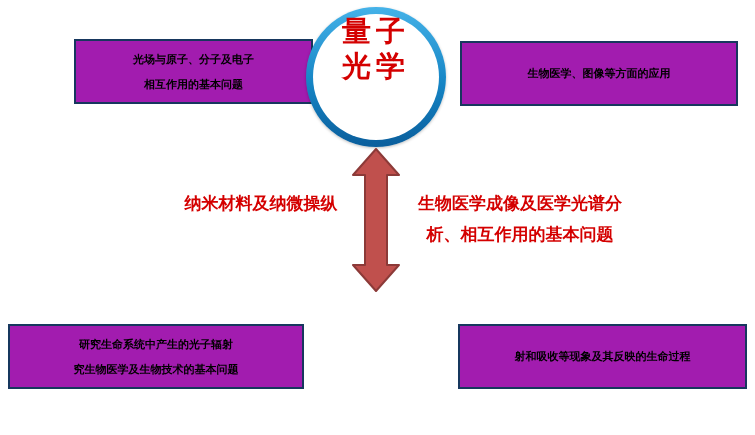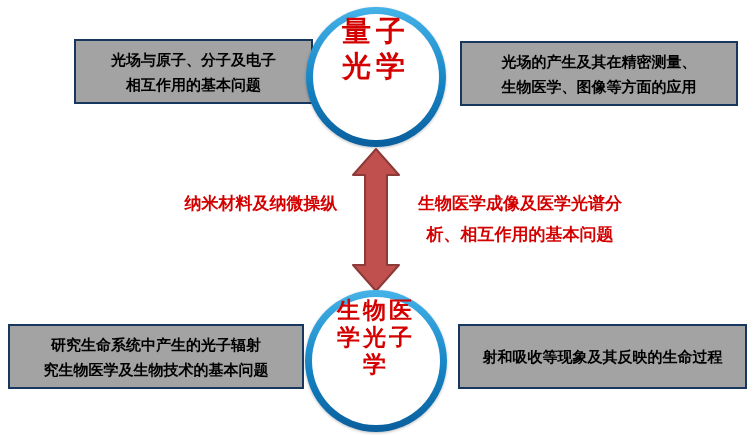--- a/index.html
+++ b/index.html
@@ -9,28 +9,28 @@
     height: 435px;
     background: #ffffff;
     font-family: "Liberation Sans", "DejaVu Sans", sans-serif;
     overflow: hidden;
   }
 
   
   .concept-box {
     position: absolute;
     border: 2px solid #17375E;
-    background: #a3a3a3;
+    background: #a21caf;
     display: flex;
     flex-direction: column;
     justify-content: center;
     align-items: center;
     text-align: center;
     font-weight: bold;
-    font-size: 15px;
+    font-size: 11px;
     line-height: 25px;
     color: #000000;
     box-sizing: border-box;
     padding: 2px 4px;
   }
   .box-top-left     { left: 74px;  top: 39px;  width: 239px; height: 65px; }
   .box-top-right    { left: 460px; top: 41px;  width: 278px; height: 65px; }
   .box-bottom-left  { left: 8px;   top: 324px; width: 296px; height: 65px; }
   .box-bottom-right { left: 458px; top: 324px; width: 289px; height: 65px; }
   .concept-box span { display: block; white-space: nowrap; }
@@ -88,21 +88,20 @@
 <body>
 
 <div id="canvas">
 
   <div class="concept-box box-top-left">
     <span>光场与原子、分子及电子</span>
     <span>相互作用的基本问题</span>
   </div>
 
   <div class="concept-box box-top-right">
-    <span>光场的产生及其在精密测量、</span>
     <span>生物医学、图像等方面的应用</span>
   </div>
 
   <div class="node-circle circle-top">
     <div class="inner">
       <span>量子</span>
       <span>光学</span>
     </div>
   </div>
 
@@ -114,27 +113,20 @@
 
   <div class="arrow-label label-left">
     <span>纳米材料及纳微操纵</span>
   </div>
 
   <div class="arrow-label label-right">
     <span>生物医学成像及医学光谱分</span>
     <span>析、相互作用的基本问题</span>
   </div>
 
-  <div class="node-circle circle-bottom">
-    <div class="inner">
-      <span>生物医</span>
-      <span>学光子</span>
-      <span>学</span>
-    </div>
-  </div>
 
   <div class="concept-box box-bottom-left">
     <span>研究生命系统中产生的光子辐射</span>
     <span>究生物医学及生物技术的基本问题</span>
   </div>
 
   <div class="concept-box box-bottom-right">
     <span>射和吸收等现象及其反映的生命过程</span>
   </div>
 

